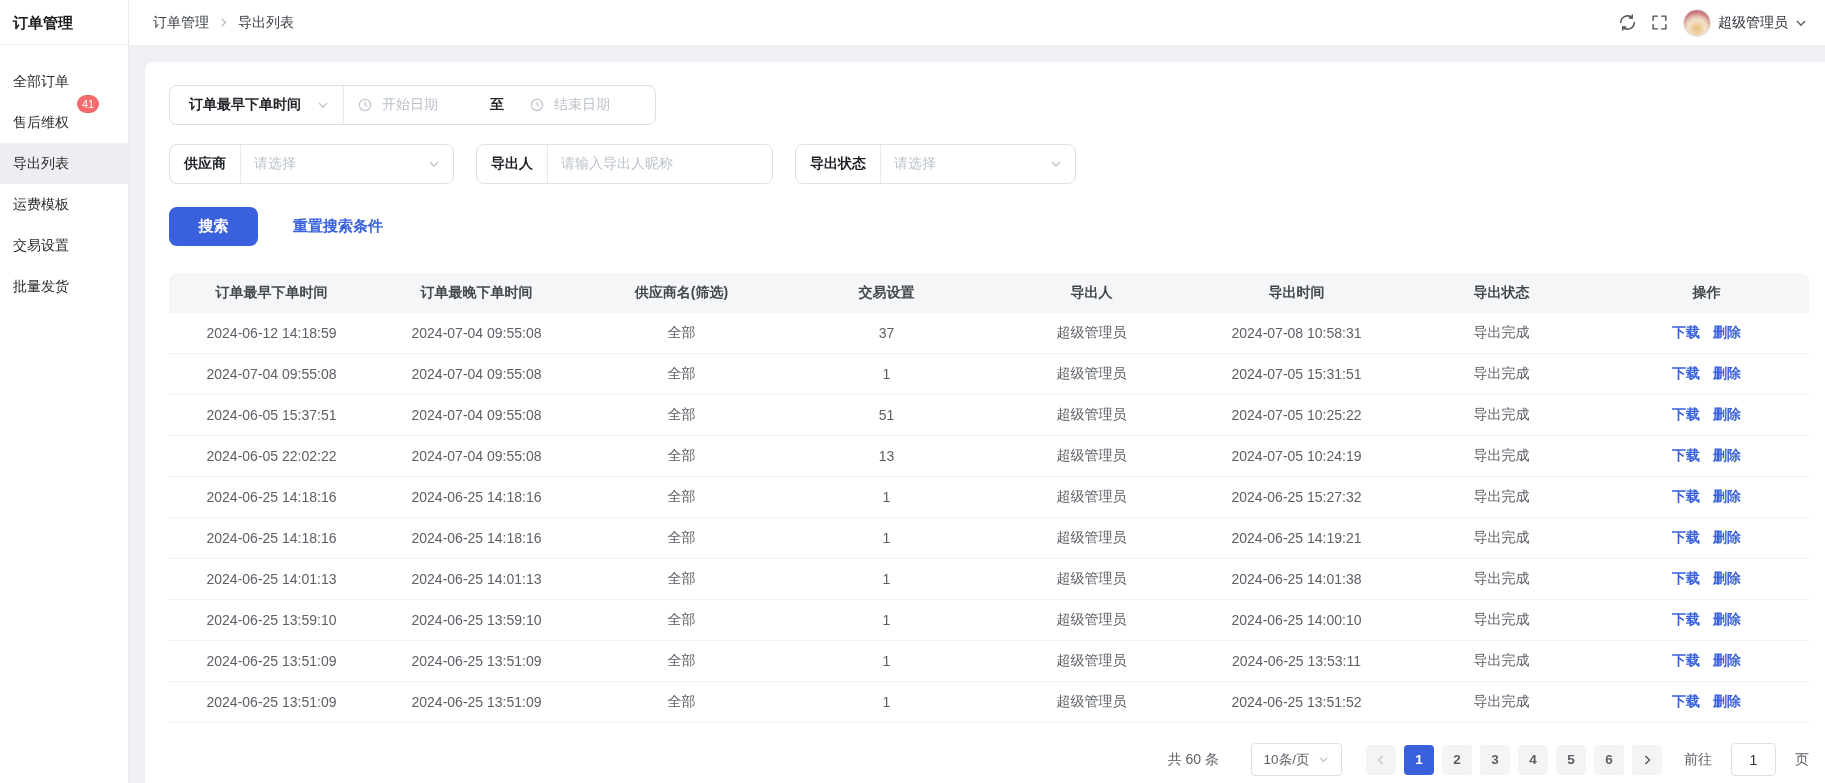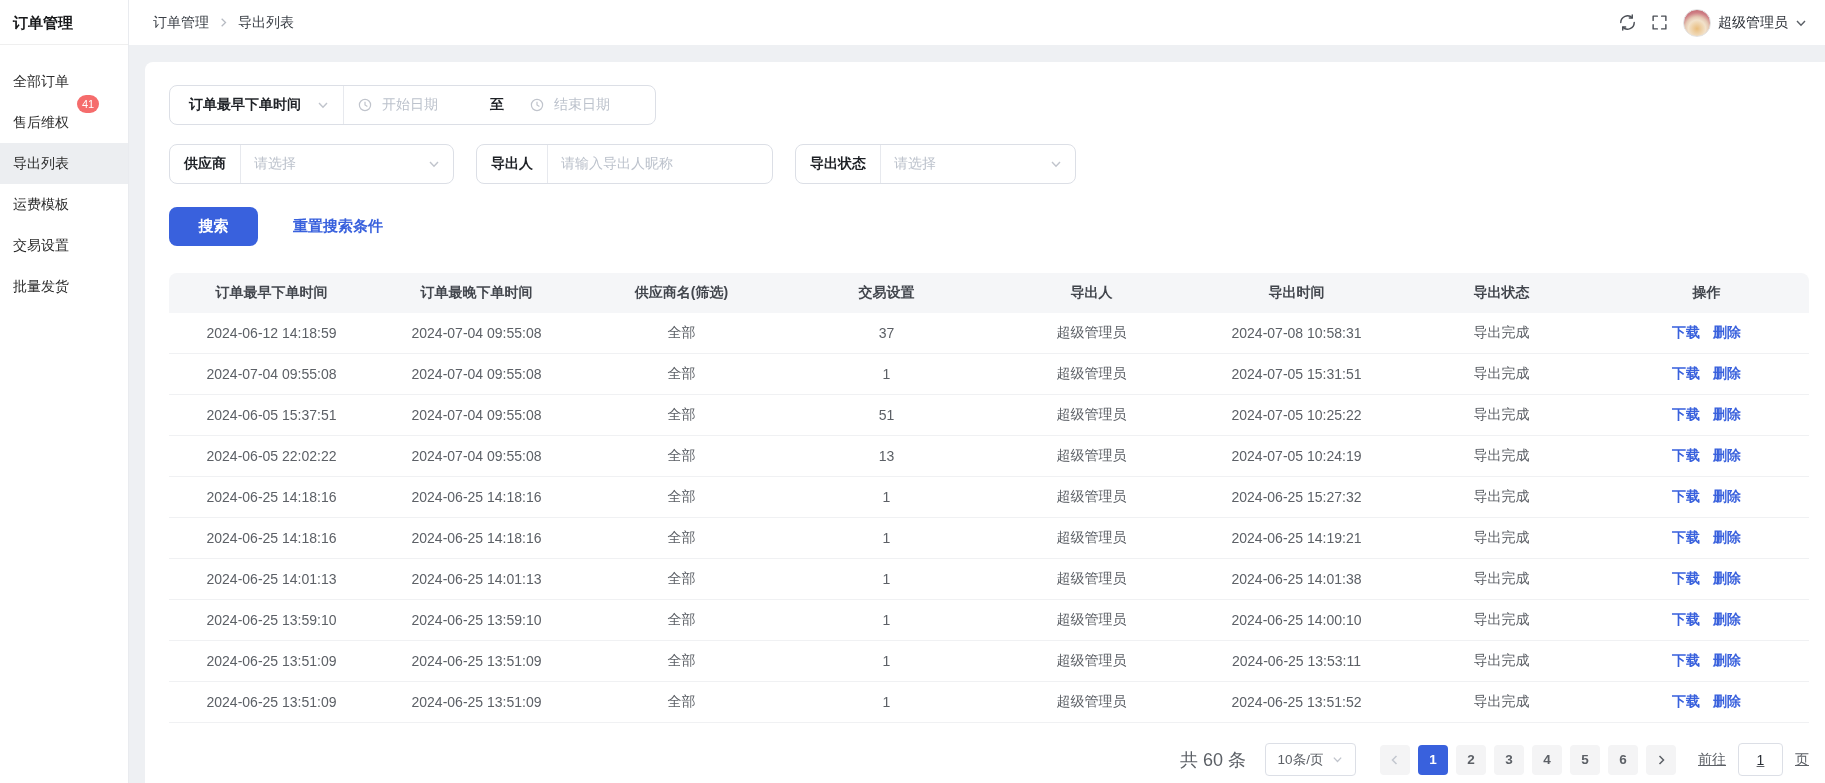--- a/index.html
+++ b/index.html
@@ -55,27 +55,27 @@
   
   .table { margin-top:27px; }
   .thead { display:flex; height:40px; align-items:center; background:#f5f6f8; border-radius:8px 8px 0 0; }
   .th { flex:1; text-align:center; font-size:14px; font-weight:600; color:#42464d; }
   .tr { display:flex; height:41px; align-items:center; border-bottom:1px solid #f0f1f3; }
   .td { flex:1; text-align:center; font-size:14px; color:#5c6066; }
   .td-actions { flex:1; display:flex; justify-content:center; gap:13px; }
   .link { color:var(--primary); font-weight:600; font-size:14px; cursor:pointer; }
   
   .pager { margin-top:20px; display:flex; align-items:center; justify-content:flex-end; gap:8px; color:#5c6066; padding-bottom:18px; }
-  .total { margin-right:11px; font-size:18px; }
+  .total { margin-right:24px; font-size:14px; }
   .size-select { width:91px; height:33px; border:1px solid #dcdfe6; border-radius:4px; display:flex; align-items:center; justify-content:center; gap:9px; font-size:13.5px; color:#5c6066; cursor:pointer; margin-right:16px; }
   .pg-btn { min-width:30px; height:30px; padding:0 4px; border-radius:4px; background:#f4f4f5; display:flex; align-items:center; justify-content:center; font-size:13.5px; font-weight:600; color:#5c6066; cursor:pointer; }
   .pg-btn.active { background:var(--primary); color:#fff; }
   .pg-nav { color:#5c6066; }
   .pg-nav.disabled { color:#c3c7cf; }
-  .goto { display:flex; align-items:center; gap:12px; margin-left:14px; font-size:14px;text-decoration:underline; }
+  .goto { display:flex; align-items:center; gap:19px; margin-left:14px; font-size:14px; }
   .goto-input { width:45px; height:33px; border:1px solid #dcdfe6; border-radius:4px; text-align:center; font-size:14px; color:#2b2f36; font-family:inherit; }
   svg { display:block; }
 </style>
 </head>
 <body style="--primary: #3961dd; --badge: #f56c6c;">
 
 <aside class="sidebar">
   <div class="logo">订单管理</div>
   <nav class="menu">
       <div class="menu-item">

